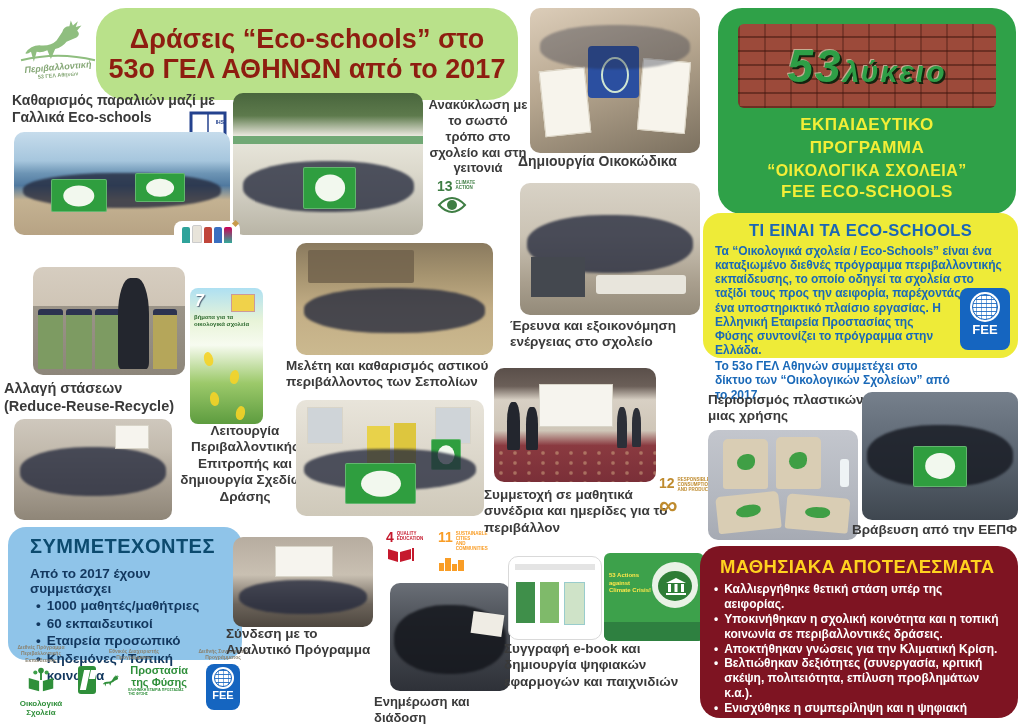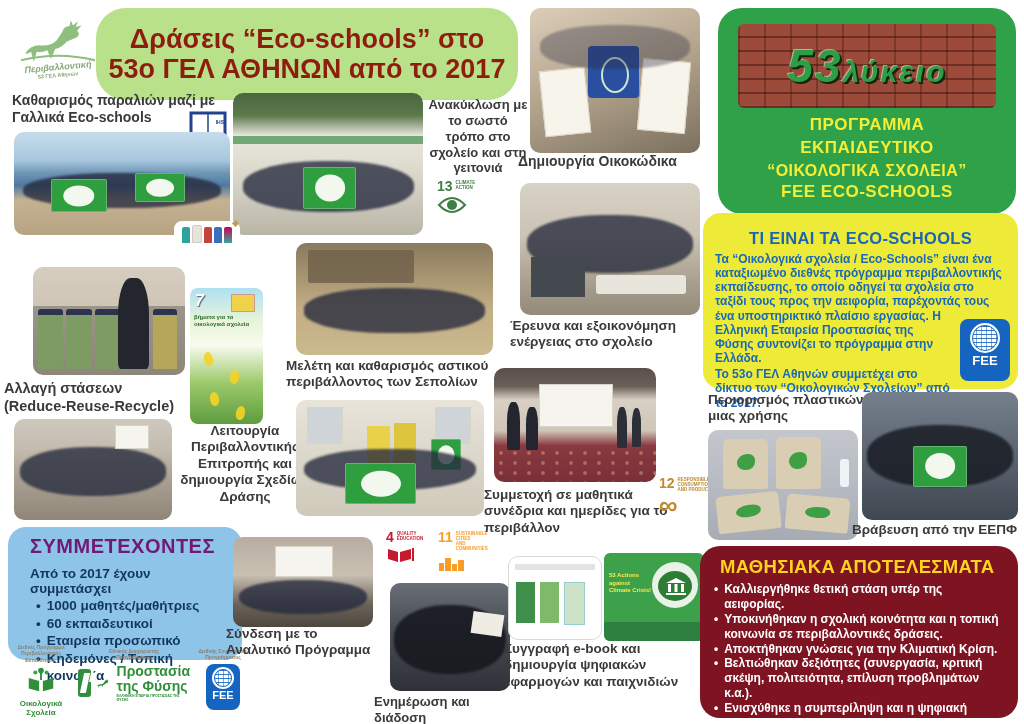--- a/index.html
+++ b/index.html
@@ -26,38 +26,38 @@
        background-image:repeating-linear-gradient(0deg,rgba(60,20,12,.5) 0 2px,transparent 2px 14px),
                         repeating-linear-gradient(90deg,rgba(60,20,12,.35) 0 2px,transparent 2px 26px);
        display:flex;align-items:center;justify-content:center;overflow:hidden}
   .sign{font-style:italic;font-weight:800;color:#2e9e46;letter-spacing:2px;
        text-shadow:2px 2px 0 #14240f,-1px -1px 0 rgba(230,255,220,.55)}
   .sign-num{font-size:46px}
   .sign-word{font-size:30px}
   .program-lines{position:absolute;left:0;right:0;top:106px;text-align:center;color:#f3ee37;
        font-weight:700;font-size:17px;line-height:1.35;letter-spacing:.5px}
   
-  .what-box{left:703px;top:213px;width:315px;height:176px;background:#eeeb38;border-radius:18px;
-       padding:16px 12px;box-sizing:border-box}
+  .what-box{left:703px;top:213px;width:315px;height:145px;background:#eeeb38;border-radius:18px;
+       padding:8px 12px;box-sizing:border-box}
   .what-title{text-align:center;font-size:16.5px;font-weight:800;color:#1a66b5;letter-spacing:.3px}
   .what-text{font-size:12px;font-weight:700;color:#1a69b8;line-height:1.18;margin-top:4px}
   .spacer-a{float:right;width:0;height:62px}
   .spacer-b{float:right;clear:right;width:56px;height:110px}
   .fee-badge{position:absolute;background:#1565c0;border-radius:8px;display:flex;flex-direction:column;
        align-items:center;justify-content:flex-start}
   .fee-globe{border-radius:50%;background:#fff;position:relative;overflow:hidden}
   .fee-globe:before{content:"";position:absolute;inset:2px;border-radius:50%;border:1.5px solid #1565c0;
        background:repeating-linear-gradient(0deg,transparent 0 3px,rgba(21,101,192,.85) 3px 4px)}
   .fee-globe:after{content:"";position:absolute;inset:2px;border-radius:50%;
        background:repeating-linear-gradient(90deg,transparent 0 4px,rgba(21,101,192,.55) 4px 5px)}
   .fee-word{color:#fff;font-weight:800}
   
   .participants{left:8px;top:527px;width:234px;height:133px;background:#8fc4e9;border-radius:18px;
        padding:6px 10px 6px 14px;box-sizing:border-box}
-  .part-title{font-size:20px;font-weight:800;color:#701a75;letter-spacing:.5px;margin:2px 0 2px 8px}
+  .part-title{font-size:20px;font-weight:800;color:#0c4a6e;letter-spacing:.5px;margin:2px 0 2px 8px}
   .part-intro{font-size:13.5px;font-weight:700;color:#12375e;margin:8px 0 1px 8px}
   .part-list{font-size:13.5px;font-weight:700;color:#12375e;line-height:1.3;margin-left:14px}
   .bullet{display:flex;gap:6px;align-items:flex-start}
   
   .learning{left:700px;top:546px;width:318px;height:172px;background:#7e1422;border-radius:20px;
        padding:8px 14px;box-sizing:border-box}
   .learn-title{font-size:18.5px;font-weight:800;color:#ffd21f;letter-spacing:.3px;margin:2px 0 4px 6px}
   .learn-list{font-size:12px;font-weight:700;color:#ffffff;line-height:1.24}
   
   .sdg{position:absolute}
@@ -125,22 +125,22 @@
   </div>
   <div class="cap" style="left:518px;top:153px;width:194px;font-size:14px">Δημιουργία Οικοκώδικα</div>
 
   <div class="box program-box">
     <div class="brick">
       <span class="sign">
         <span class="sign-num">53</span><span class="sign-word">λύκειο</span>
       </span>
     </div>
     <div class="program-lines">
+      <div>ΕΚΠΑΙΔΕΥΤΙΚΟ</div>
       <div>ΠΡΟΓΡΑΜΜΑ</div>
-      <div>ΕΚΠΑΙΔΕΥΤΙΚΟ</div>
       <div style="font-size:16px">“ΟΙΚΟΛΟΓΙΚΑ ΣΧΟΛΕΙΑ”</div>
       <div>FEE ECO-SCHOOLS</div>
     </div>
   </div>
 
   <div class="cap" style="left:12px;top:92px;width:222px;font-size:14px">Καθαρισμός παραλιών μαζί με Γαλλικά Eco-schools</div>
 
   <div class="abs" style="left:188px;top:110px;width:40px;height:50px">
     <svg width="40" height="50" viewBox="0 0 40 50">
       <path d="M3,3 H37 V27 Q37,41 20,47 Q3,41 3,27 Z" fill="#ffffff" stroke="#24428e" stroke-width="3"></path>
@@ -233,21 +233,21 @@
 
   <div class="abs" style="left:78px;top:648px;width:112px;text-align:center">
     <div class="flabel">Εθνικός Διαχειριστής
 Προγράμματος</div>
     <div style="display:flex;align-items:center;justify-content:center;gap:4px;margin-top:3px">
       <div class="eepf-mark"></div>
       <svg width="30" height="24" viewBox="0 0 120 76">
         <path fill="#2f8f3a" d="M14,58 Q22,46 36,47 Q50,48 58,40 L66,28 Q68,20 76,20 L78,12 L81,19 L88,13 L85,21 L93,19 L87,26 Q92,32 86,36 L72,42 Q66,50 56,52 L50,66 L45,54 Q36,58 30,56 L26,70 L22,56 Q16,60 14,58 Z"></path>
       </svg>
       <div>
-        <div class="fname-green" style="font-size:14px;text-align:left">Προστασία
+        <div class="fname-green" style="font-size:11px;text-align:center">Προστασία
 της Φύσης</div>
         <div style="font-size:3.5px;color:#2f8f3a;font-weight:700;text-align:left">ΕΛΛΗΝΙΚΗ ΕΤΑΙΡΙΑ ΠΡΟΣΤΑΣΙΑΣ ΤΗΣ ΦΥΣΗΣ</div>
       </div>
     </div>
   </div>
 
   <div class="abs" style="left:198px;top:648px;width:50px;text-align:center">
     <div class="flabel">Διεθνής Συντονιστής
 Προγράμματος</div>
     <div class="fee-badge" style="position:relative;margin:3px auto 0;width:34px;height:46px">

